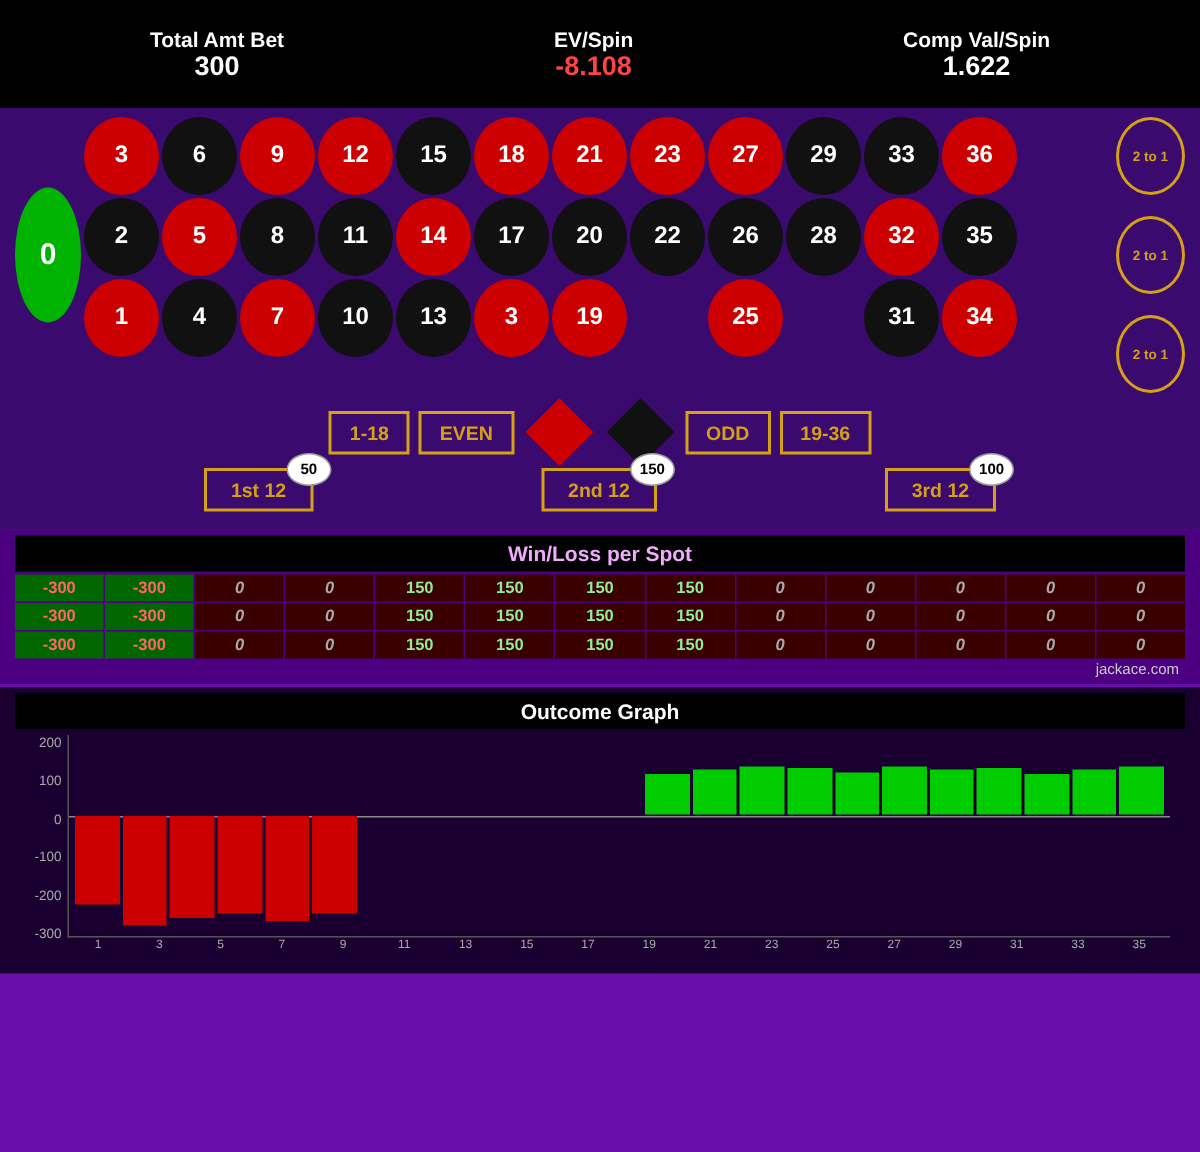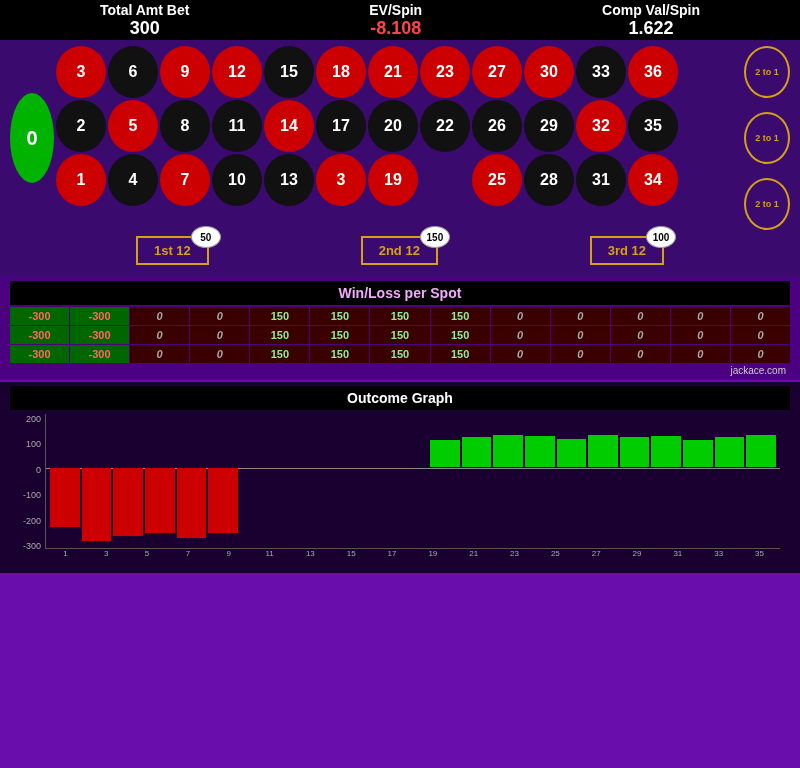--- a/index.html
+++ b/index.html
@@ -12,21 +12,21 @@
     }
 
     
     .header {
       background: #000;
       color: #fff;
       display: flex;
       justify-content: space-around;
       align-items: center;
       padding: 6px 10px;
-      height: 40px;
+      height: 72px;
     }
     .header-col {
       text-align: center;
     }
     .header-col .label {
       font-size: 14px;
       font-weight: bold;
     }
     .header-col .value {
       font-size: 18px;
@@ -277,21 +277,20 @@
         <div class="number-col">
           <div class="num-oval red">23</div>
           <div class="num-oval black">22</div>
         </div>
         <div class="number-col">
           <div class="num-oval red">27</div>
           <div class="num-oval black">26</div>
           <div class="num-oval red">25</div>
         </div>
         <div class="number-col">
-          <div class="num-oval red">30</div>
           <div class="num-oval black">29</div>
           <div class="num-oval black">28</div>
         </div>
         <div class="number-col">
           <div class="num-oval black">33</div>
           <div class="num-oval red">32</div>
           <div class="num-oval black">31</div>
         </div>
         <div class="number-col">
           <div class="num-oval red">36</div>
@@ -300,20 +299,32 @@
         </div>
       </div>
 
     <div class="side-bets">
       <div class="side-oval">2 to 1</div>
       <div class="side-oval">2 to 1</div>
       <div class="side-oval">2 to 1</div>
     </div>
   </div>
 
+  <div class="bottom-bets">
+    <div class="even-money-bet">1-18</div>
+    <div class="even-money-bet">EVEN</div>
+    <div style="display:flex;align-items:center;justify-content:center;width:48px;height:36px;">
+      <div style="width:32px;height:32px;background:#cc0000;transform:rotate(45deg);"></div>
+    </div>
+    <div style="display:flex;align-items:center;justify-content:center;width:48px;height:36px;">
+      <div style="width:32px;height:32px;background:#111;transform:rotate(45deg);"></div>
+    </div>
+    <div class="even-money-bet">ODD</div>
+    <div class="even-money-bet">19-36</div>
+  </div>
 
   <div style="display:flex;justify-content:space-around;padding:2px 50px 6px;">
     <div class="dozen-bet" style="position:relative;">
       <span>1st 12</span>
       <div class="chip-badge" style="top:-12px;right:-14px;">50</div>
     </div>
     <div class="dozen-bet" style="position:relative;">
       <span>2nd 12</span>
       <div class="chip-badge" style="top:-12px;right:-14px;">150</div>
     </div>

